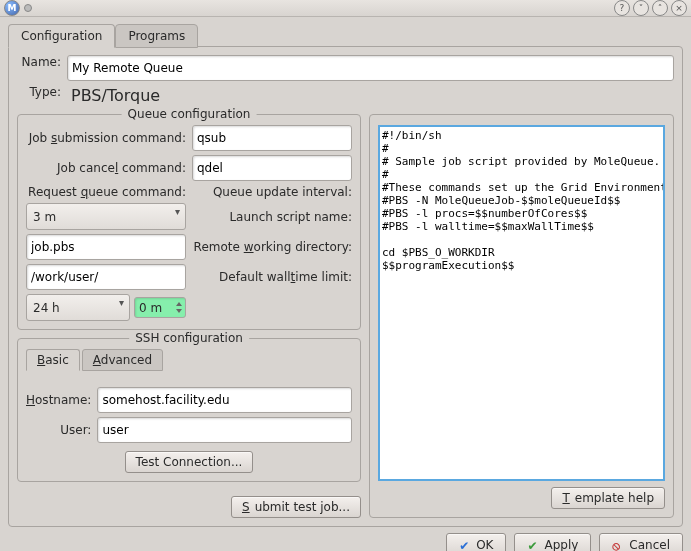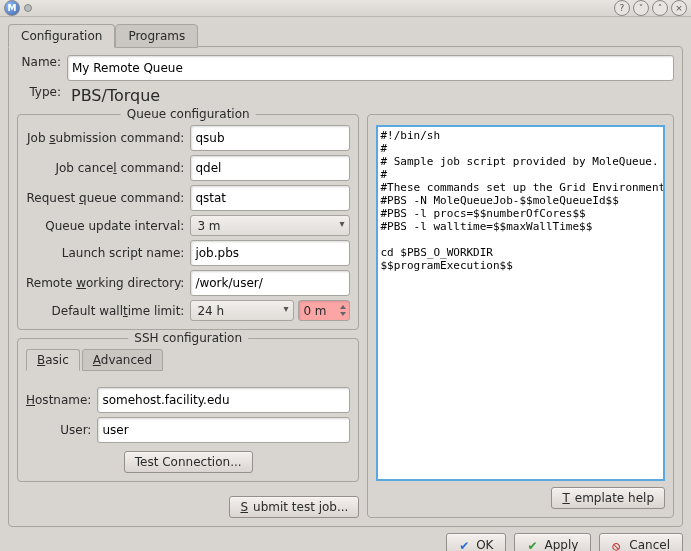--- a/index.html
+++ b/index.html
@@ -114,35 +114,35 @@
   .leftcol { display:flex; gap:8px; flex-direction:column; flex:0 0 300px;}
   .rightcol {flex:1;}
   .formgrid {
     display:grid;
     grid-template-columns: auto 1fr;
     column-gap:6px; row-gap:4px;
     align-items:center;
   }
   .formgrid label { text-align:right; white-space:nowrap; }
   .combo {
-    height:21px;
+    height:27px;
     border:1px solid #a8a4a0;
     background:linear-gradient(#f2efec,#e0dcd8);
     border-radius:3px;
     padding:0 18px 0 6px;
     position:relative;
     display:flex;align-items:center;
     min-width:0;
   }
   .combo::after {
     content:"▾";
     position:absolute;right:5px;top:2px;font-size:10px;color:#555;
   }
   .spin {
-    height:21px;border:1px solid #a8a4a0;background:#fca5a5;border-radius:3px;
+    height:21px;border:1px solid #a8a4a0;background:#86efac;border-radius:3px;
     box-shadow: inset 1px 1px 2px rgba(0,0,0,0.12);
     padding:0 14px 0 4px; position:relative;display:flex;align-items:center;
     min-width:32px;
   }
   .spin::before,.spin::after{
     content:""; position:absolute;right:3px;
     border-left:3px solid transparent;border-right:3px solid transparent;
   }
   .spin::before{top:4px;border-bottom:4px solid #666;}
   .spin::after{bottom:4px;border-top:4px solid #666;}
@@ -224,21 +224,20 @@
           <div class="groupbox">
             <div class="gb-title">Queue configuration</div>
             <div class="formgrid">
               <label><span>Job <u class="acc">s</u>ubmission command:</span></label>
               <input class="sunken" value="qsub" style="">
 
               <label><span>Job cance<u class="acc">l</u> command:</span></label>
               <input class="sunken" value="qdel" style="">
 
               <label><span>Request <u class="acc">q</u>ueue command:</span></label>
-              <input class="sunken" value="qstat" style="">
 
               <label>Queue update interval:</label>
               <div class="combo">
                   <span>3 m</span>
                 </div>
 
               <label>Launch script name:</label>
               <input class="sunken" value="job.pbs" style="">
 
               <label><span>Remote <u class="acc">w</u>orking directory:</span></label>

